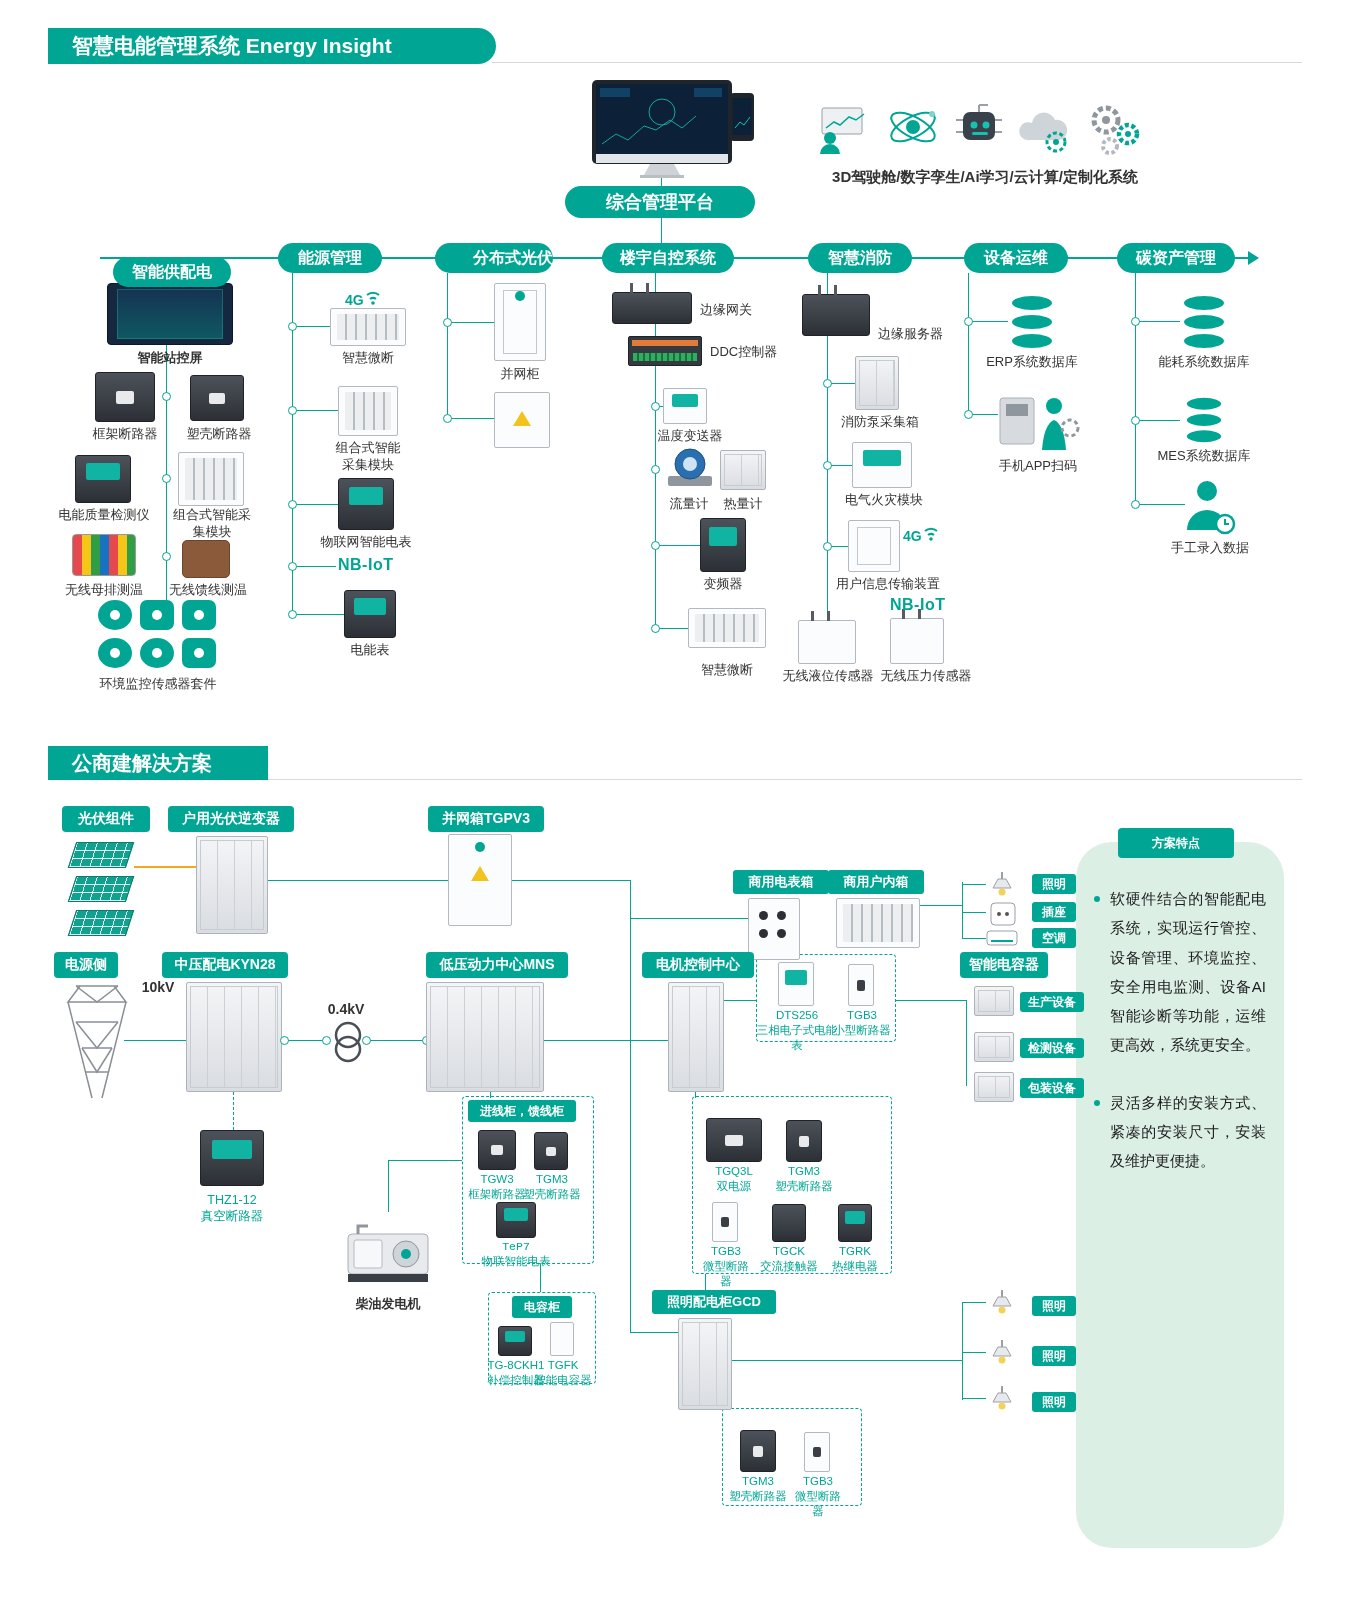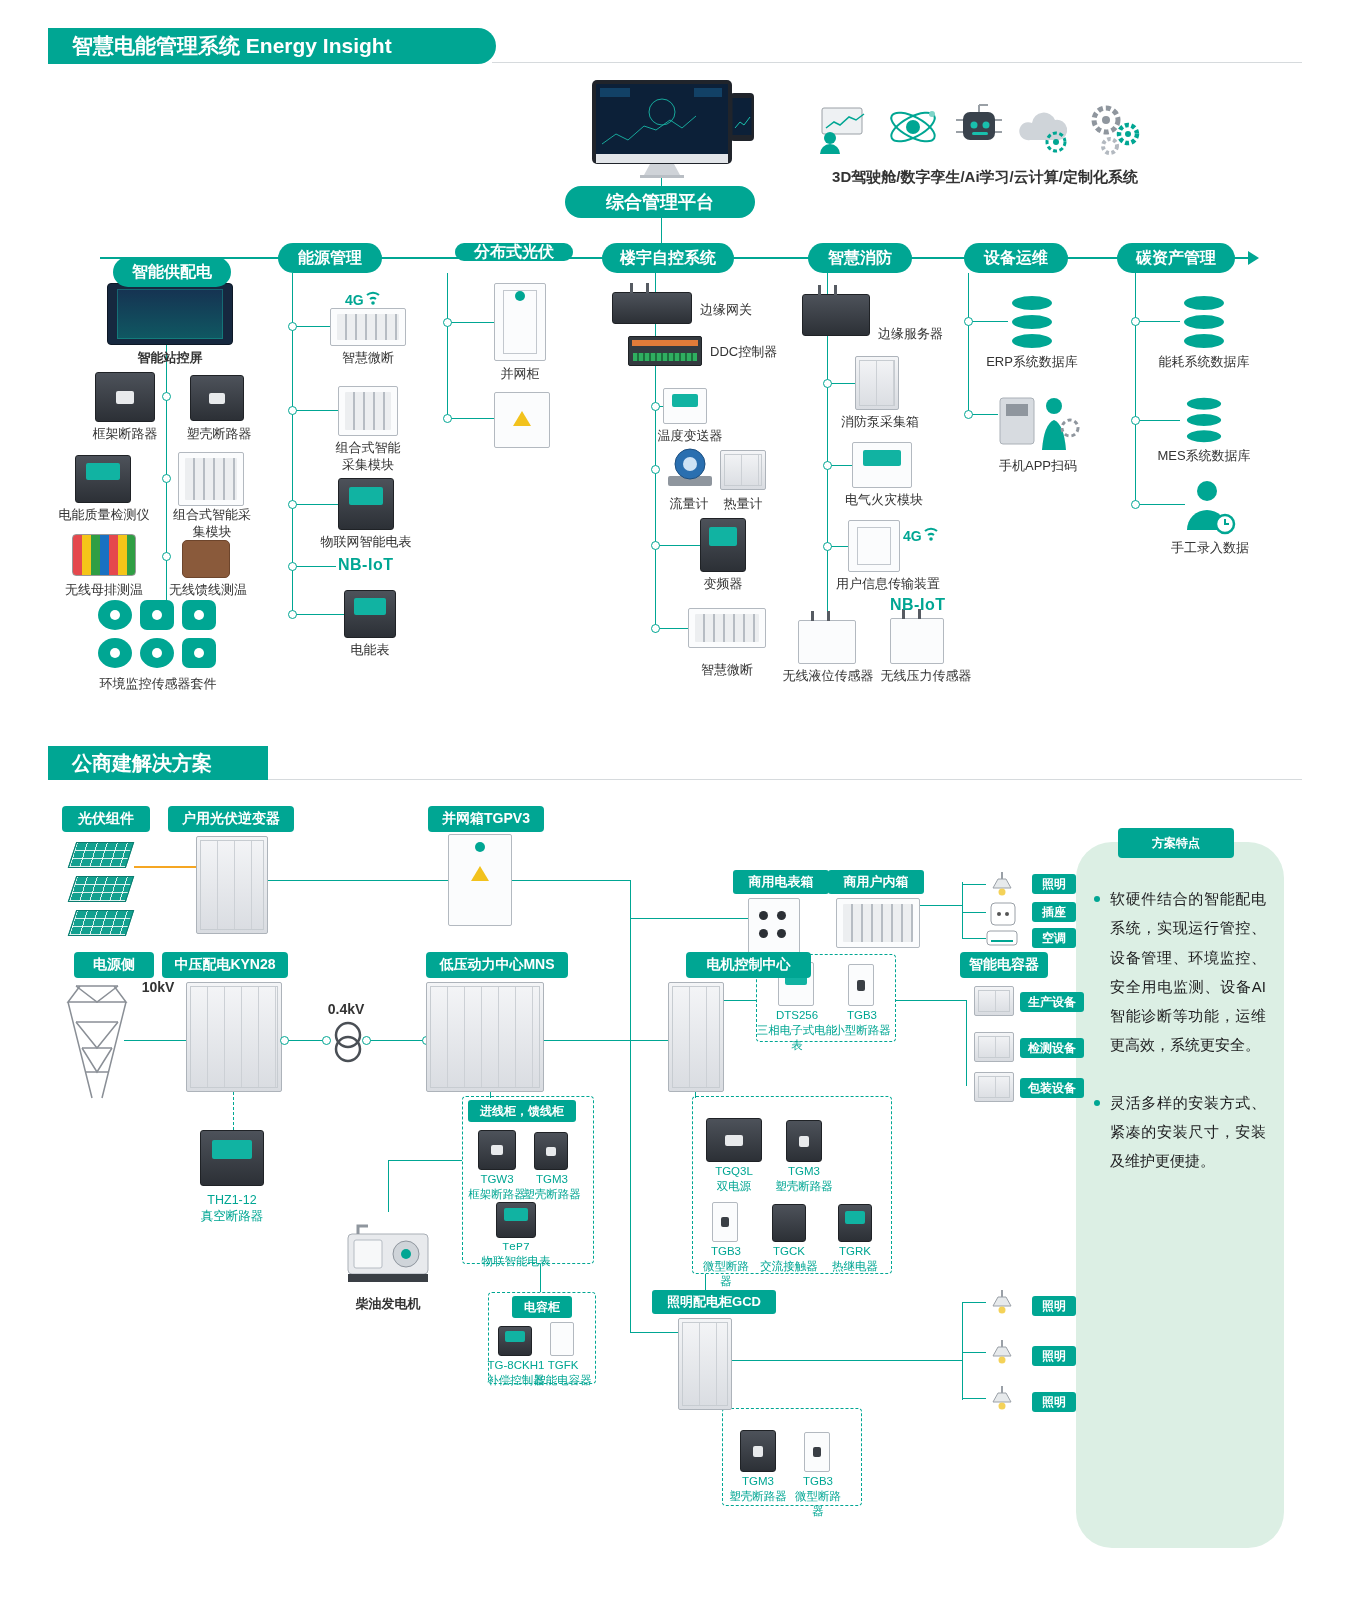--- a/index.html
+++ b/index.html
@@ -128,21 +128,21 @@
 
   <div class="hl thick" style="left:100px;top:257px;width:1148px;"></div>
   <div class="arrow" style="left:1248px;top:251px;"></div>
 
   <div class="pill" style="left:113px;top:257px;width:118px;height:30px;">
       <span>智能供配电</span>
     </div>
   <div class="pill" style="left:278px;top:243px;width:104px;height:30px;">
       <span>能源管理</span>
     </div>
-  <div class="pill" style="left:455px;top:243px;width:118px;height:18px;">
+  <div class="pill" style="left:435px;top:243px;width:118px;height:30px;justify-content:flex-end;">
       <span>分布式光伏</span>
     </div>
   <div class="pill" style="left:602px;top:243px;width:132px;height:30px;">
       <span>楼宇自控系统</span>
     </div>
   <div class="pill" style="left:808px;top:243px;width:104px;height:30px;">
       <span>智慧消防</span>
     </div>
   <div class="pill" style="left:964px;top:243px;width:104px;height:30px;">
       <span>设备运维</span>
@@ -378,21 +378,21 @@
   <div class="pill tag" style="left:1032px;top:874px;width:44px;height:20px;">
       <span>照明</span>
     </div>
   <div class="pill tag" style="left:1032px;top:902px;width:44px;height:20px;">
       <span>插座</span>
     </div>
   <div class="pill tag" style="left:1032px;top:928px;width:44px;height:20px;">
       <span>空调</span>
     </div>
 
-  <div class="pill sq" style="left:74px;top:952px;width:80px;height:26px;">
+  <div class="pill sq" style="left:54px;top:952px;width:64px;height:26px;">
       <span>电源侧</span>
     </div>
   <svg style="left:66px;top:982px" width="62" height="116" viewBox="0 0 62 116">
     <g stroke="#8a8f96" stroke-width="1.5" fill="none">
       <path d="M10 4 H52 M14 4 L2 20 H60 L48 4 M2 20 L26 116 M60 20 L36 116"></path>
       <path d="M10 40 H52 M16 66 H46 M20 90 H42"></path>
       <path d="M10 4 L31 20 L52 4 M10 40 L31 66 L52 40 M16 66 L31 90 L46 66"></path>
     </g>
   </svg>
   <div class="lbl b" style="left:134px;top:978px;width:48px;font-size:14px;">10kV</div>
@@ -410,21 +410,21 @@
   </svg>
   <div class="node" style="left:322px;top:1036px;"></div>
   <div class="hl" style="left:368px;top:1040px;width:58px;"></div>
   <div class="node" style="left:362px;top:1036px;"></div>
   <div class="node" style="left:422px;top:1036px;"></div>
   <div class="pill sq" style="left:426px;top:952px;width:142px;height:26px;">
       <span>低压动力中心MNS</span>
     </div>
   <div class="dvc g" style="left:426px;top:982px;width:118px;height:110px;"></div>
   <div class="hl" style="left:544px;top:1040px;width:124px;"></div>
-  <div class="pill sq" style="left:642px;top:952px;width:125px;height:26px;margin-left:44px;">
+  <div class="pill sq" style="left:642px;top:952px;width:112px;height:26px;">
       <span>电机控制中心</span>
     </div>
   <div class="dvc g" style="left:668px;top:982px;width:56px;height:110px;"></div>
 
   <div class="hl" style="left:724px;top:1000px;width:32px;"></div>
   <div class="dbox" style="left:756px;top:954px;width:140px;height:88px;"></div>
   <div class="dvc w scr" style="left:778px;top:962px;width:36px;height:44px;"></div>
   <div class="plbl" style="left:754px;top:1008px;width:86px;">
     <span>DTS256</span>
     <span>三相电子式电能表</span>

